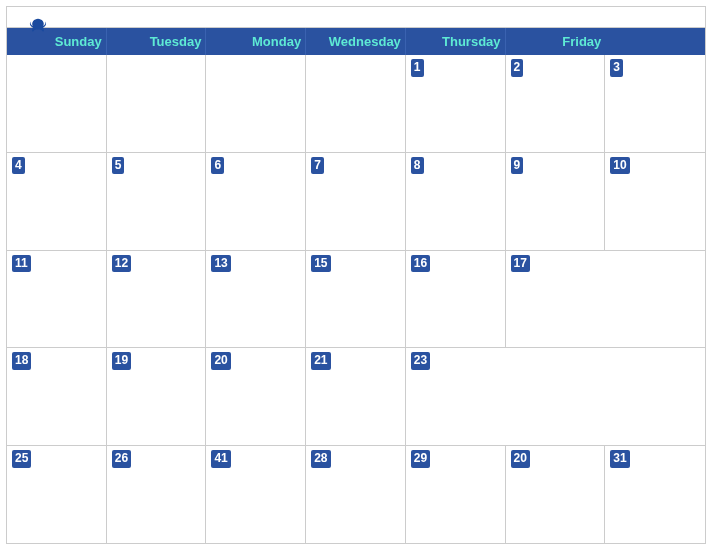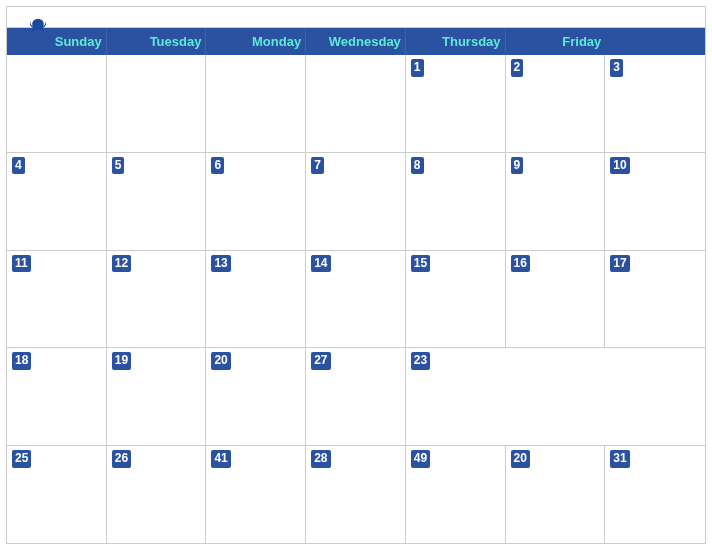--- a/index.html
+++ b/index.html
@@ -204,64 +204,61 @@
           <div class="day-cell">
             <span class="day-number">11</span>
           </div>
           <div class="day-cell">
             <span class="day-number">12</span>
           </div>
           <div class="day-cell">
             <span class="day-number">13</span>
           </div>
           <div class="day-cell">
-            <span class="day-number">14</span>
-          </div>
-          <div class="day-cell">
             <span class="day-number">15</span>
           </div>
           <div class="day-cell">
             <span class="day-number">16</span>
           </div>
           <div class="day-cell">
             <span class="day-number">17</span>
           </div>
         </div>
         <div class="week-row">
           <div class="day-cell">
             <span class="day-number">18</span>
           </div>
           <div class="day-cell">
             <span class="day-number">19</span>
           </div>
           <div class="day-cell">
             <span class="day-number">20</span>
           </div>
           <div class="day-cell">
-            <span class="day-number">27</span>
+            <span class="day-number">21</span>
           </div>
           <div class="day-cell">
             <span class="day-number">23</span>
           </div>
         </div>
         <div class="week-row">
           <div class="day-cell">
             <span class="day-number">25</span>
           </div>
           <div class="day-cell">
             <span class="day-number">26</span>
           </div>
           <div class="day-cell">
             <span class="day-number">41</span>
           </div>
           <div class="day-cell">
             <span class="day-number">28</span>
           </div>
           <div class="day-cell">
-            <span class="day-number">49</span>
+            <span class="day-number">29</span>
           </div>
           <div class="day-cell">
             <span class="day-number">20</span>
           </div>
           <div class="day-cell">
             <span class="day-number">31</span>
           </div>
         </div>
       </div>
   </div>

